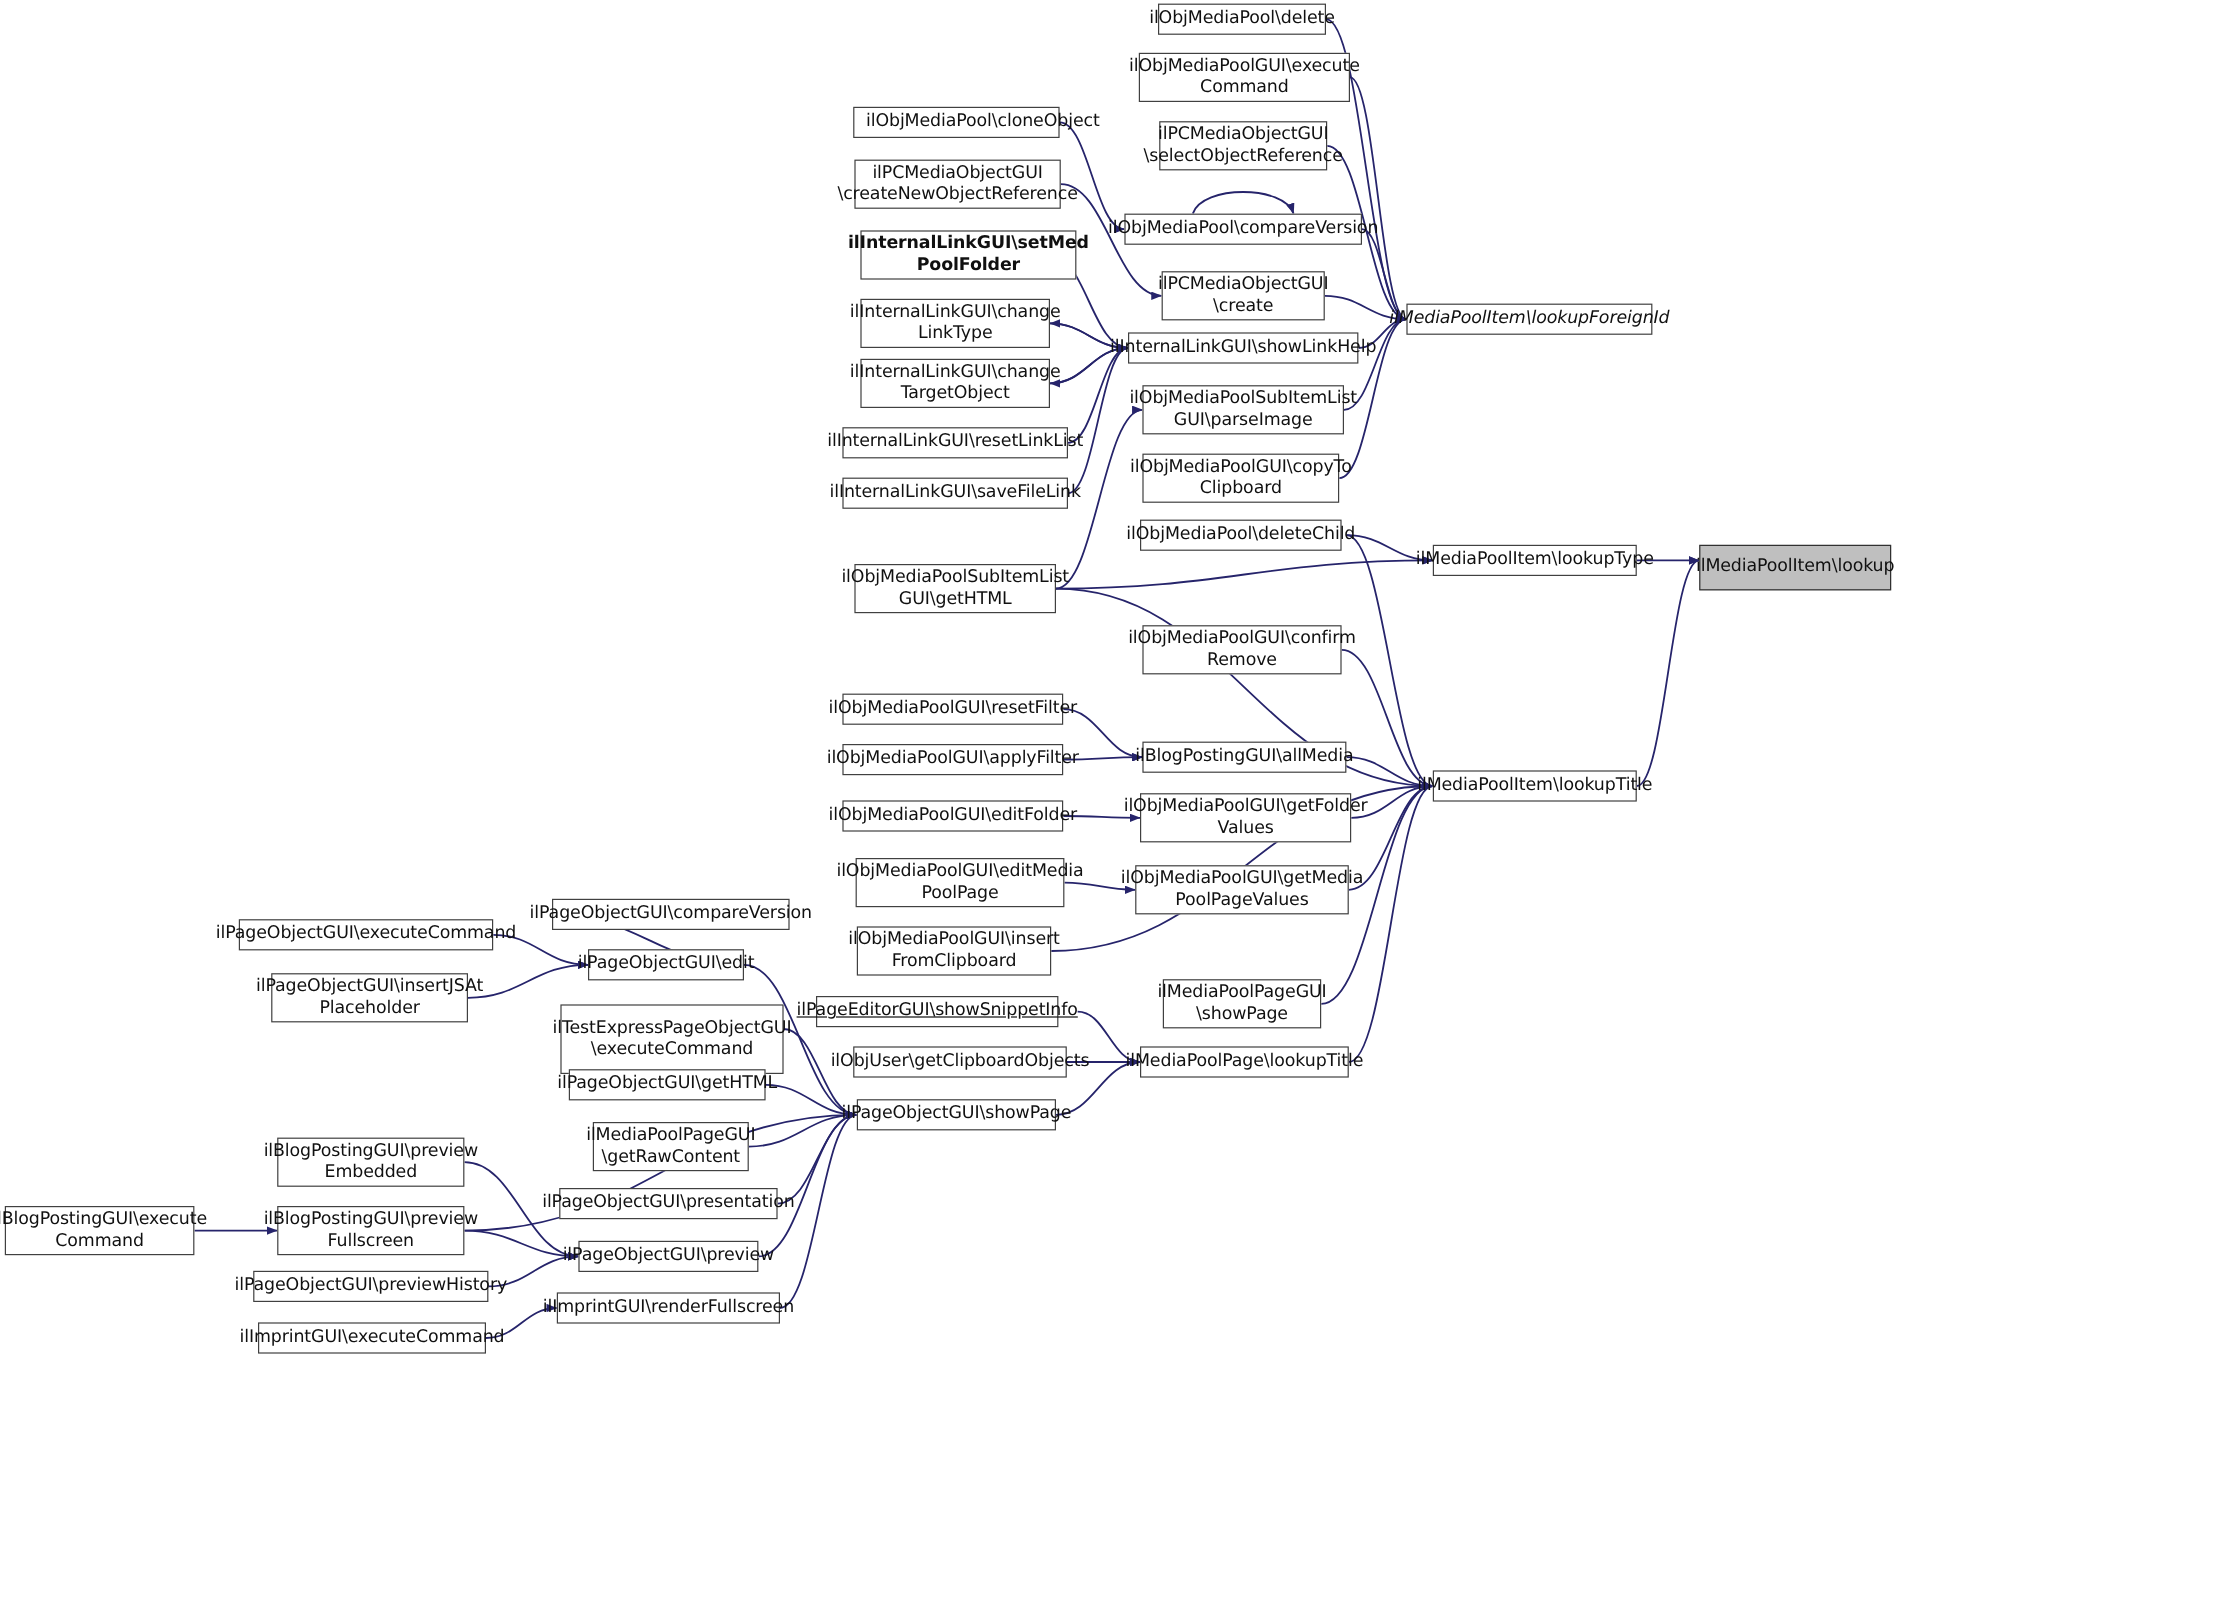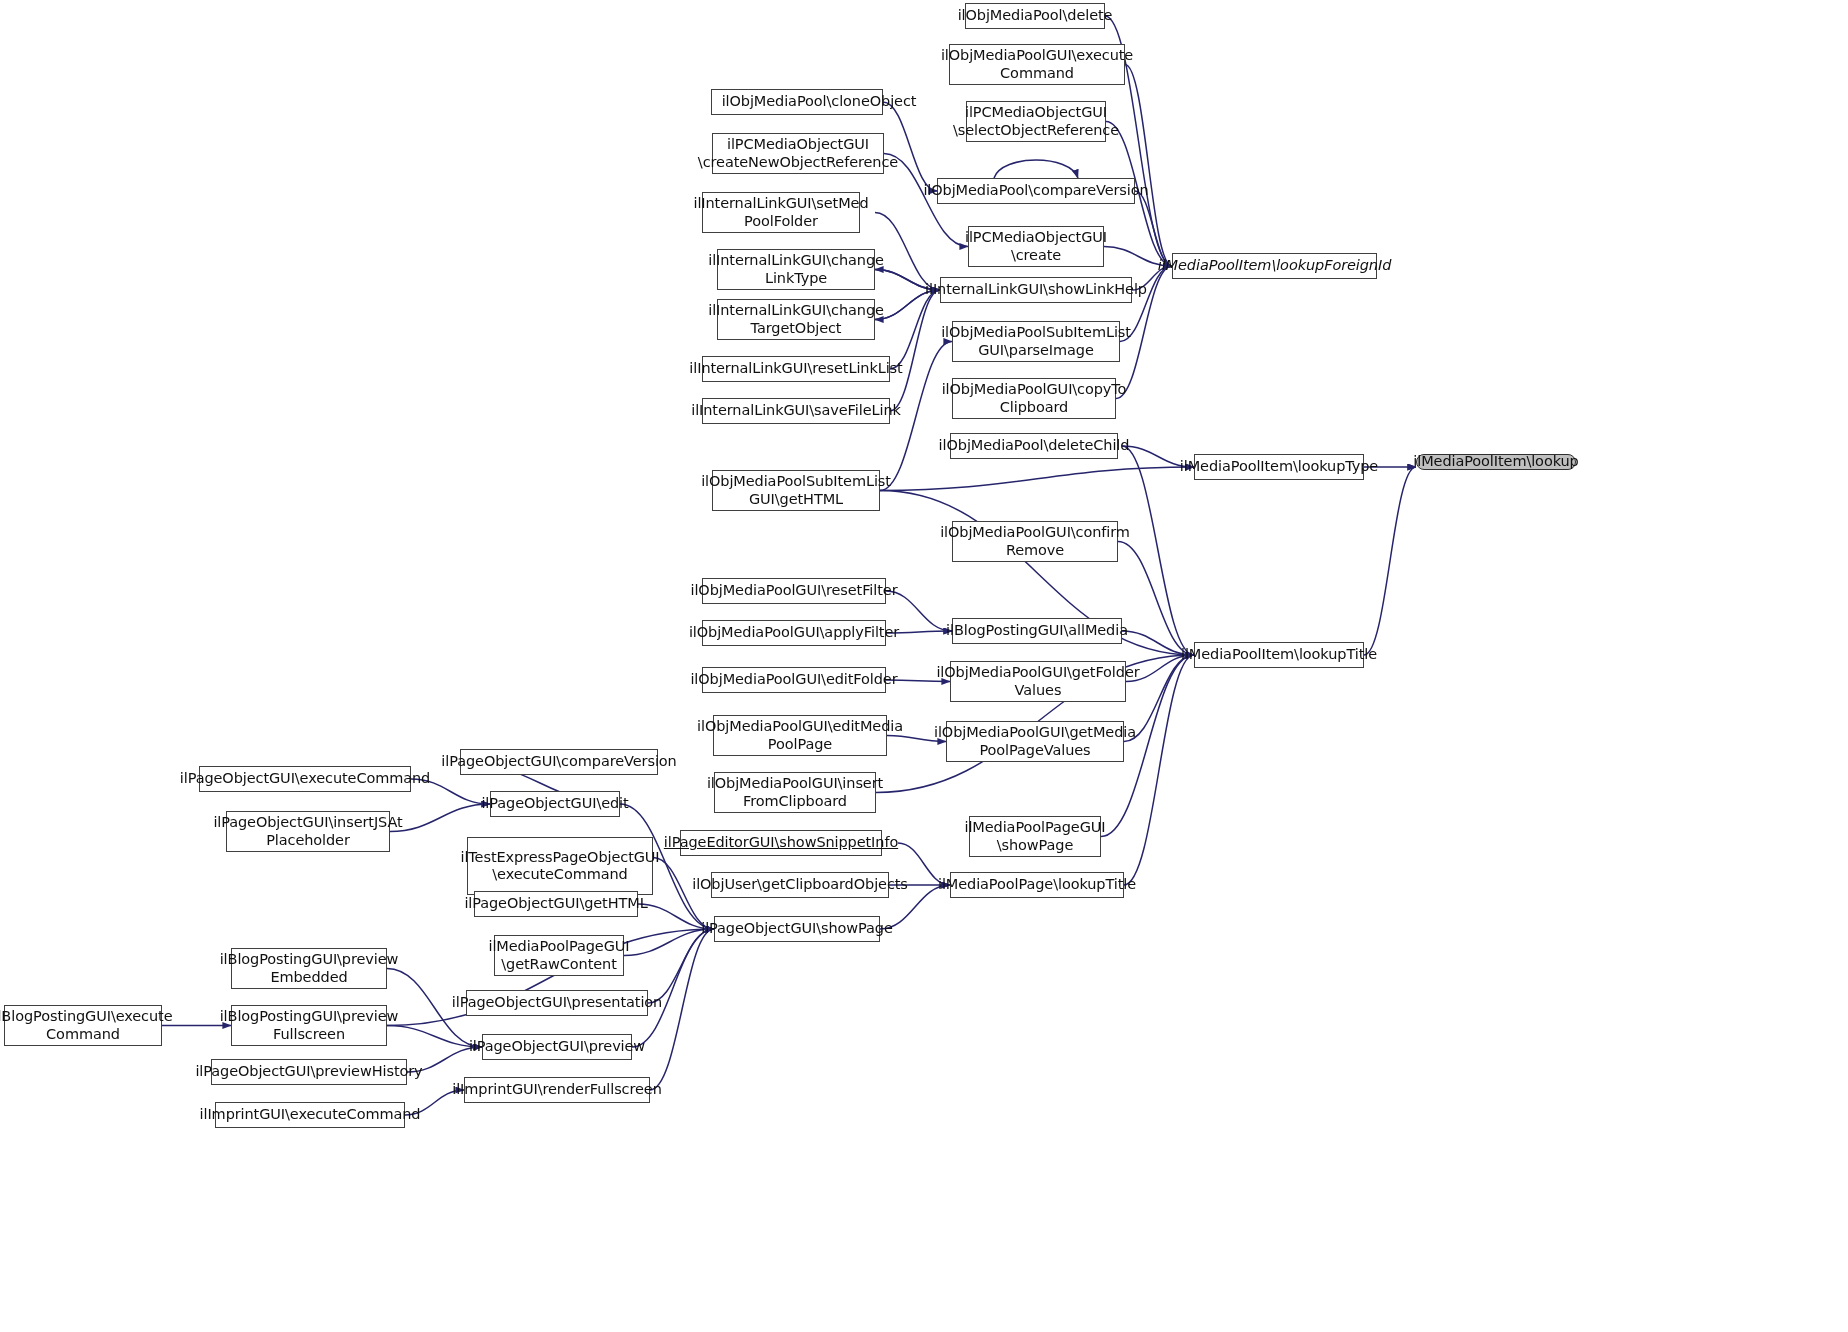--- a/index.html
+++ b/index.html
@@ -115,39 +115,39 @@
   <div id="nodes">
       <div class="node" style="left: 965px; top: 3px; width: 140px; height: 26px;">ilObjMediaPool\delete</div>
       <div class="node" style="left: 949px; top: 44px; width: 176px; height: 41px;">ilObjMediaPoolGUI\execute
 Command</div>
       <div class="node" style="left: 966px; top: 101px; width: 140px; height: 41px;">ilPCMediaObjectGUI
 \selectObjectReference</div>
       <div class="node" style="left: 711px; top: 89px; width: 172px; height: 26px; padding-left: 48px;">ilObjMediaPool\cloneObject</div>
       <div class="node" style="left: 712px; top: 133px; width: 172px; height: 41px;">ilPCMediaObjectGUI
 \createNewObjectReference</div>
       <div class="node" style="left: 937px; top: 178px; width: 198px; height: 26px;">ilObjMediaPool\compareVersion</div>
-      <div class="node" style="left: 702px; top: 192px; width: 158px; height: 41px;">ilInternalLinkGUI\setMed
+      <div class="node" style="left: 717px; top: 192px; width: 180px; height: 41px; font-weight: bold;">ilInternalLinkGUI\setMed
 PoolFolder</div>
       <div class="node" style="left: 968px; top: 226px; width: 136px; height: 41px;">ilPCMediaObjectGUI
 \create</div>
       <div class="node" style="left: 1172px; top: 253px; width: 205px; height: 26px; font-style: italic;">ilMediaPoolItem\lookupForeignId</div>
       <div class="node" style="left: 717px; top: 249px; width: 158px; height: 41px;">ilInternalLinkGUI\change
 LinkType</div>
       <div class="node" style="left: 940px; top: 277px; width: 192px; height: 26px;">ilInternalLinkGUI\showLinkHelp</div>
       <div class="node" style="left: 717px; top: 299px; width: 158px; height: 41px;">ilInternalLinkGUI\change
 TargetObject</div>
       <div class="node" style="left: 952px; top: 321px; width: 168px; height: 41px;">ilObjMediaPoolSubItemList
 GUI\parseImage</div>
       <div class="node" style="left: 702px; top: 356px; width: 188px; height: 26px;">ilInternalLinkGUI\resetLinkList</div>
       <div class="node" style="left: 952px; top: 378px; width: 164px; height: 41px;">ilObjMediaPoolGUI\copyTo
 Clipboard</div>
       <div class="node" style="left: 702px; top: 398px; width: 188px; height: 26px;">ilInternalLinkGUI\saveFileLink</div>
       <div class="node" style="left: 950px; top: 433px; width: 168px; height: 26px;">ilObjMediaPool\deleteChild</div>
       <div class="node" style="left: 1194px; top: 454px; width: 170px; height: 26px;">ilMediaPoolItem\lookupType</div>
-      <div class="node highlight" style="left: 1416px; top: 454px; width: 160px; height: 16px; border-radius: 11px;">ilMediaPoolItem\lookup</div>
+      <div class="node highlight" style="left: 1416px; top: 454px; width: 160px; height: 38px;">ilMediaPoolItem\lookup</div>
       <div class="node" style="left: 712px; top: 470px; width: 168px; height: 41px;">ilObjMediaPoolSubItemList
 GUI\getHTML</div>
       <div class="node" style="left: 952px; top: 521px; width: 166px; height: 41px;">ilObjMediaPoolGUI\confirm
 Remove</div>
       <div class="node" style="left: 702px; top: 578px; width: 184px; height: 26px;">ilObjMediaPoolGUI\resetFilter</div>
       <div class="node" style="left: 702px; top: 620px; width: 184px; height: 26px;">ilObjMediaPoolGUI\applyFilter</div>
       <div class="node" style="left: 952px; top: 618px; width: 170px; height: 26px;">ilBlogPostingGUI\allMedia</div>
       <div class="node" style="left: 1194px; top: 642px; width: 170px; height: 26px;">ilMediaPoolItem\lookupTitle</div>
       <div class="node" style="left: 702px; top: 667px; width: 184px; height: 26px;">ilObjMediaPoolGUI\editFolder</div>
       <div class="node" style="left: 950px; top: 661px; width: 176px; height: 41px;">ilObjMediaPoolGUI\getFolder

